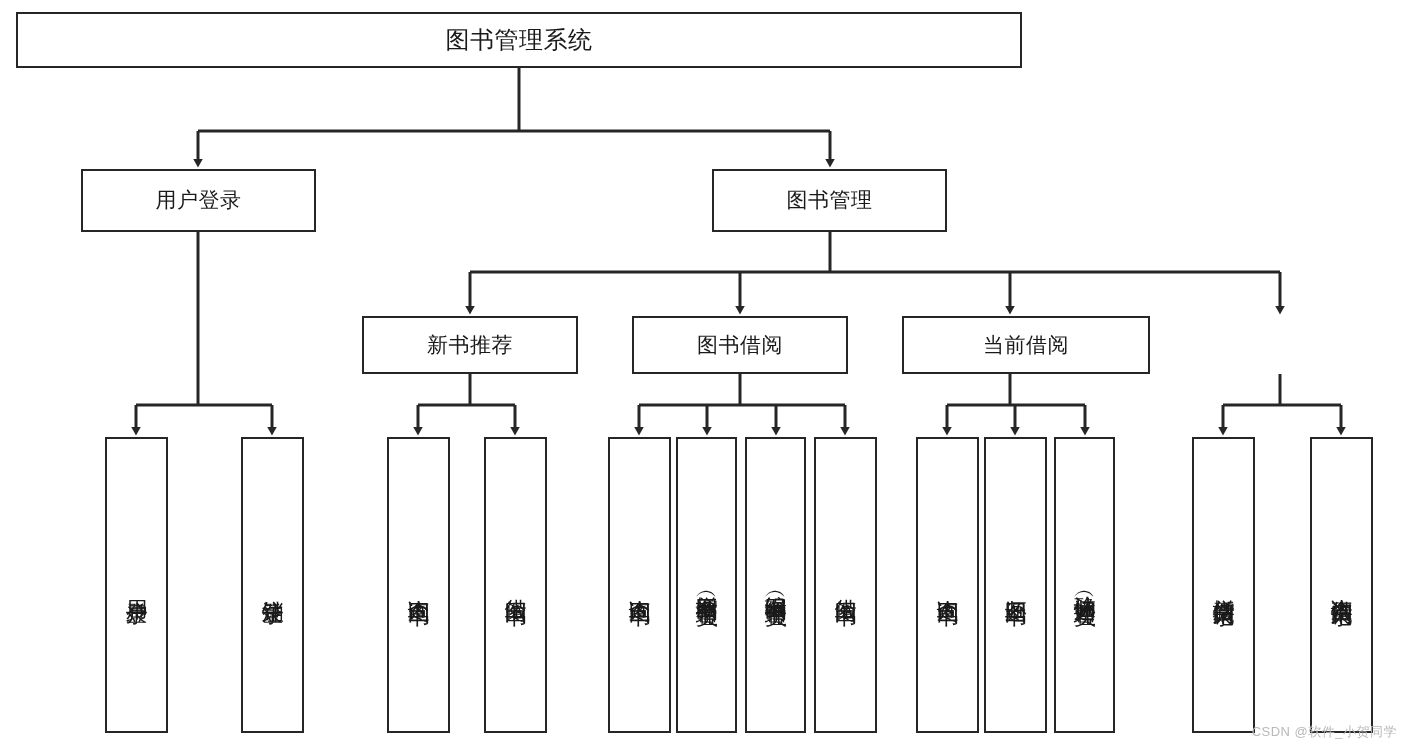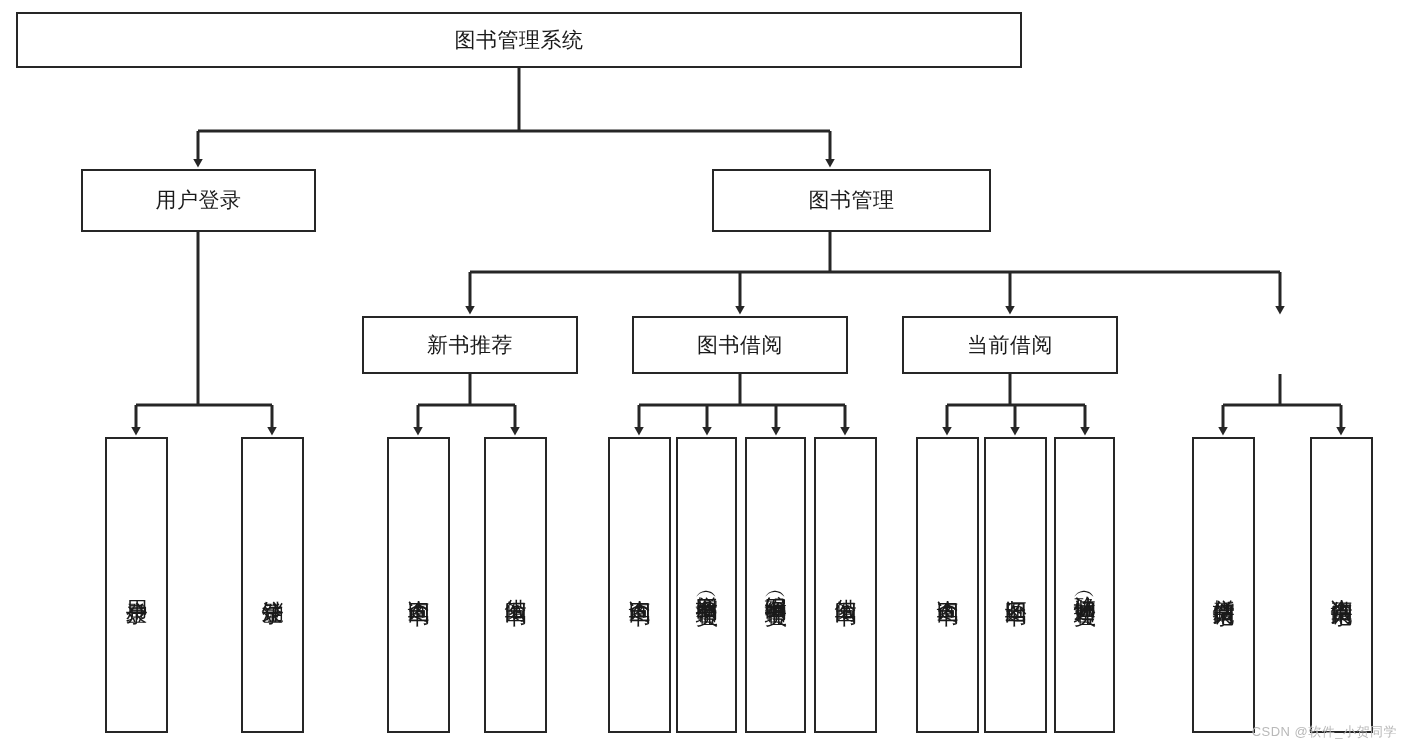--- a/index.html
+++ b/index.html
@@ -39,21 +39,21 @@
     display: block;
     text-align: center;
     line-height: 1.18;
     letter-spacing: 0.5px;
   }
   
   .node.horiz .lbl {
     font-size: 21px;
     writing-mode: horizontal-tb;
   }
-  .node.root .lbl { font-size: 21px; }
+  .node.root .lbl { font-size: 24px; }
   
   .node.vert {
     align-items: center;
     justify-content: center;
     padding: 6px 2px;
   }
   .node.vert .lbl {
     writing-mode: vertical-rl;
     text-orientation: upright;
     font-size: 22px;
@@ -127,31 +127,31 @@
     </g>
   </svg>
 
   <div class="node horiz root" style="left:16px; top:12px; width:1006px; height:56px;">
     <span class="lbl">图书管理系统</span>
   </div>
 
   <div class="node horiz" style="left:81px; top:169px; width:235px; height:63px;">
     <span class="lbl">用户登录</span>
   </div>
-  <div class="node horiz" style="left:712px; top:169px; width:279px; height:63px;">
+  <div class="node horiz" style="left:712px; top:169px; width:235px; height:63px;">
     <span class="lbl">图书管理</span>
   </div>
 
   <div class="node horiz" style="left:362px; top:316px; width:216px; height:58px;">
     <span class="lbl">新书推荐</span>
   </div>
   <div class="node horiz" style="left:632px; top:316px; width:216px; height:58px;">
     <span class="lbl">图书借阅</span>
   </div>
-  <div class="node horiz" style="left:902px; top:316px; width:216px; height:58px;">
+  <div class="node horiz" style="left:902px; top:316px; width:248px; height:58px;">
     <span class="lbl">当前借阅</span>
   </div>
 
   <div class="node vert" style="left:105px; top:437px; width:63px; height:296px;">
     <span class="lbl">用户登录</span>
   </div>
   <div class="node vert" style="left:241px; top:437px; width:63px; height:296px;">
     <span class="lbl">注销登录</span>
   </div>
 

